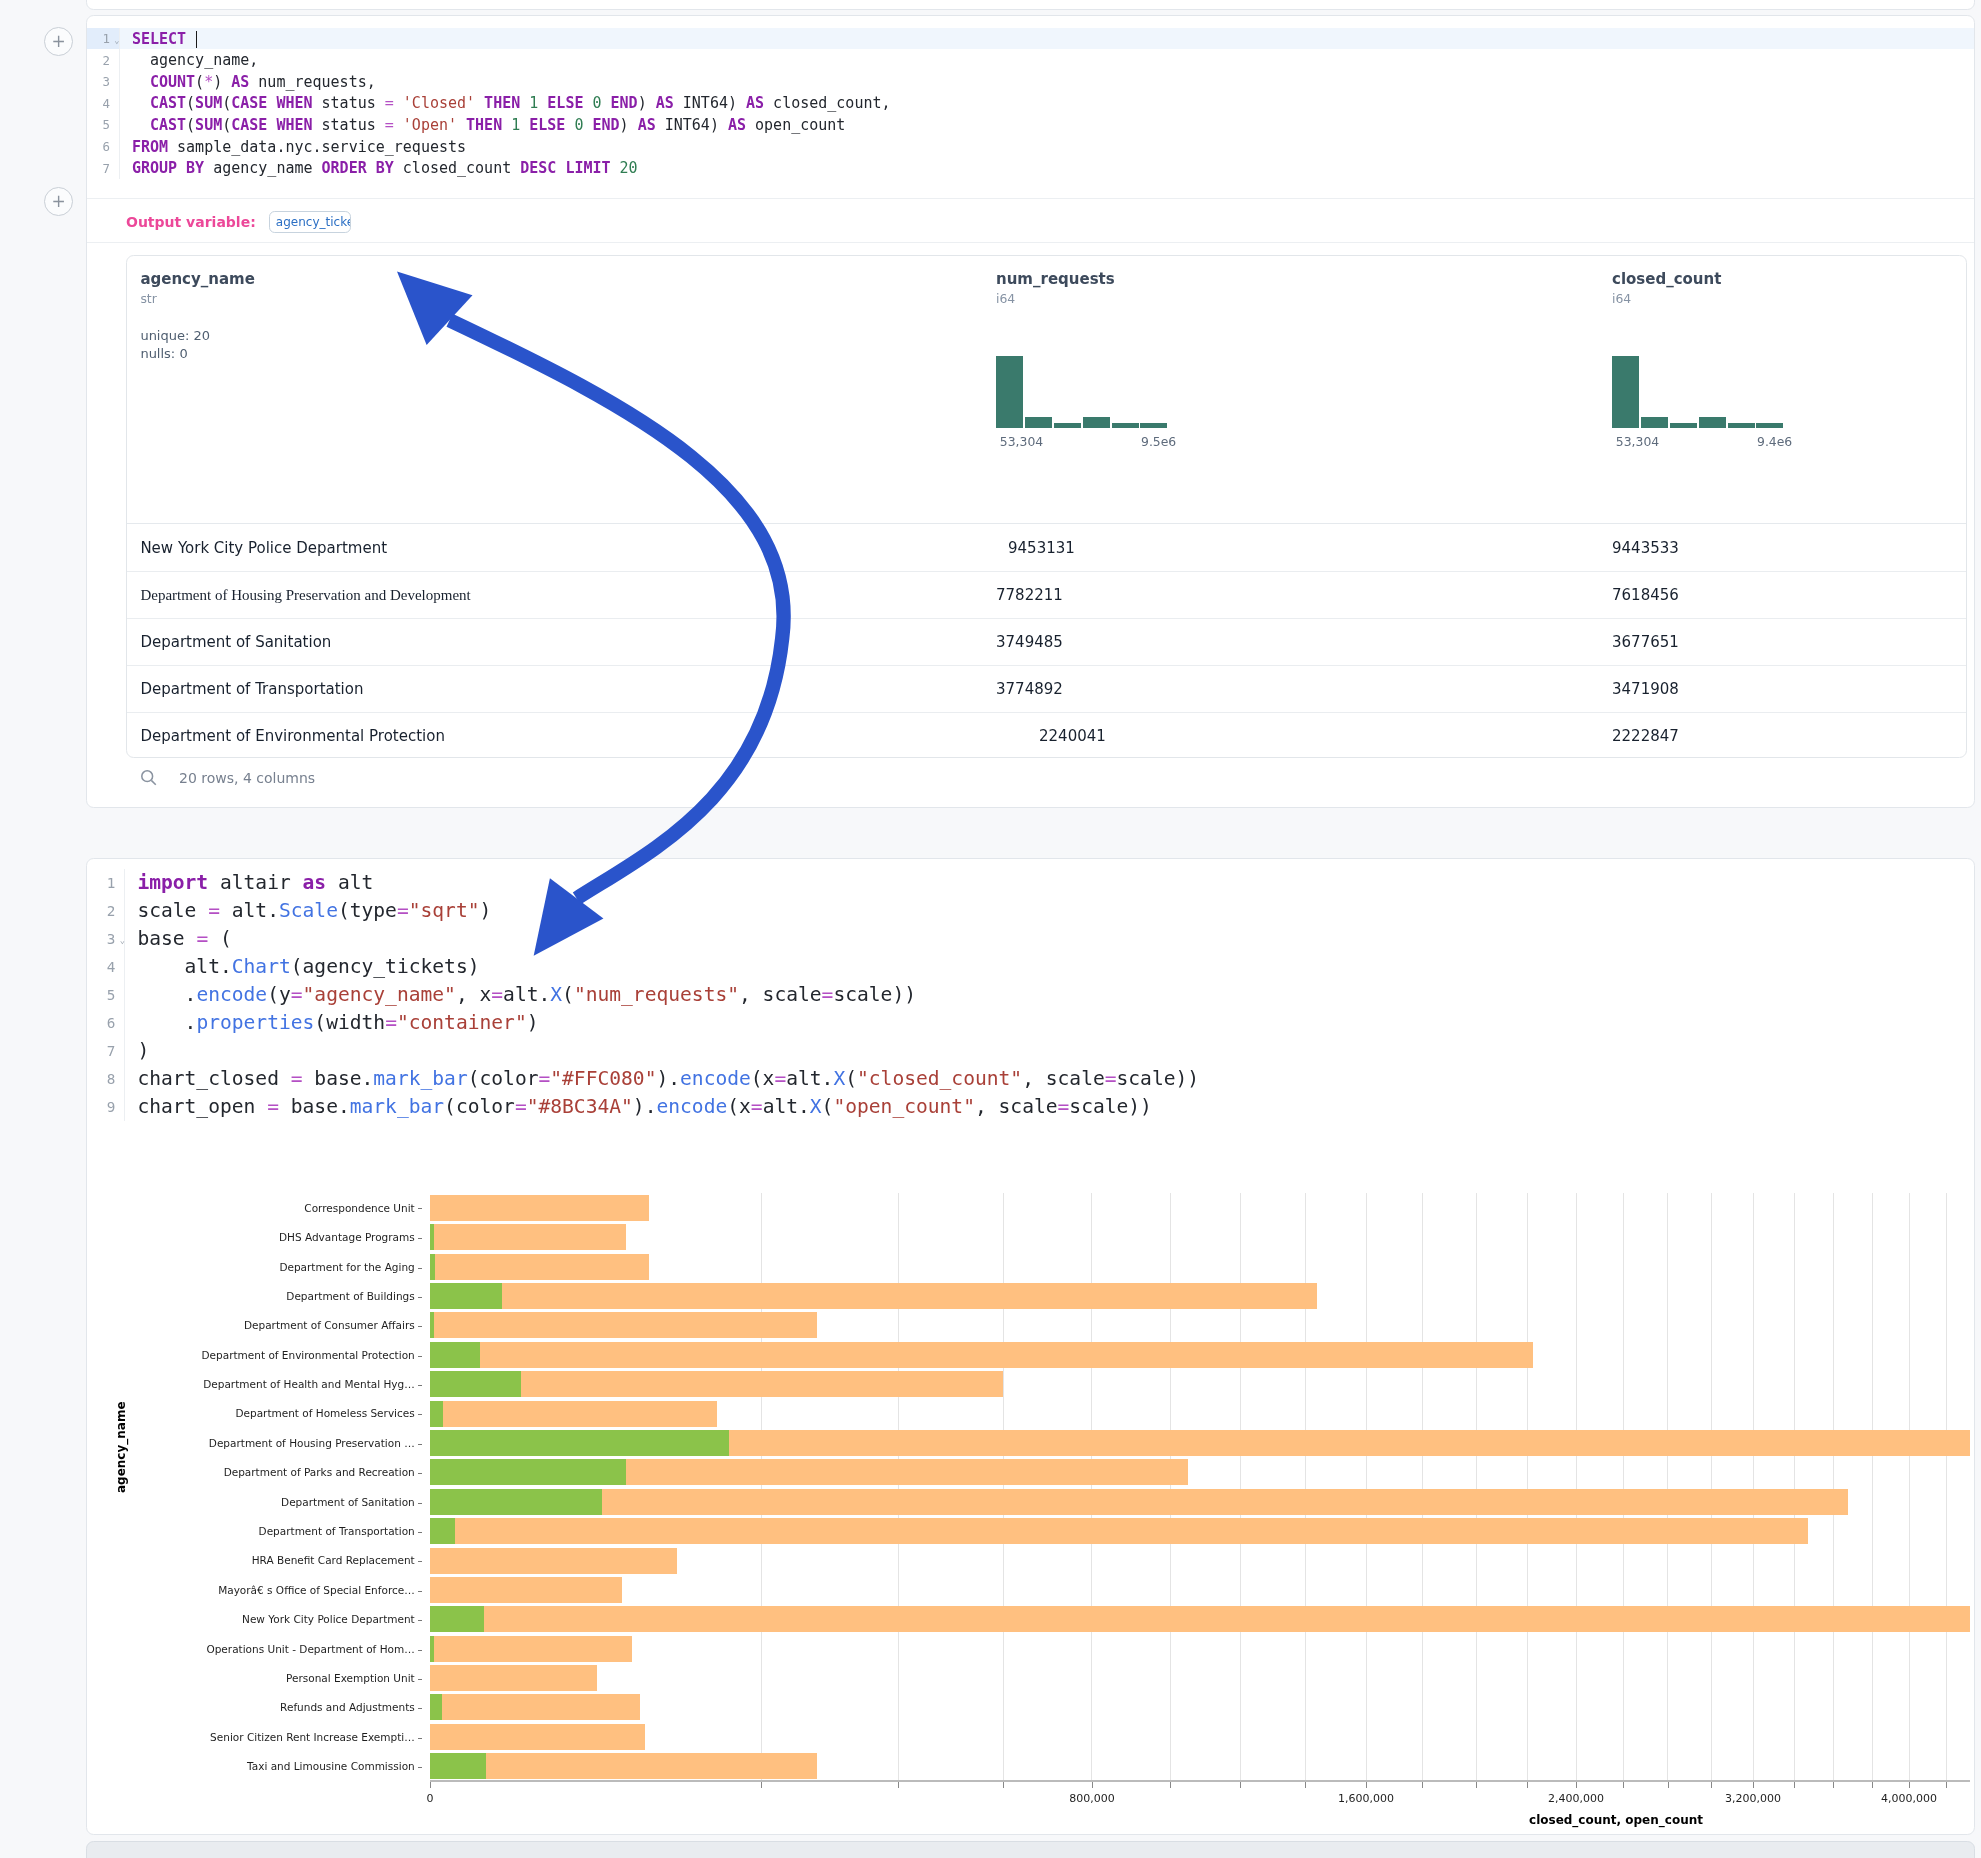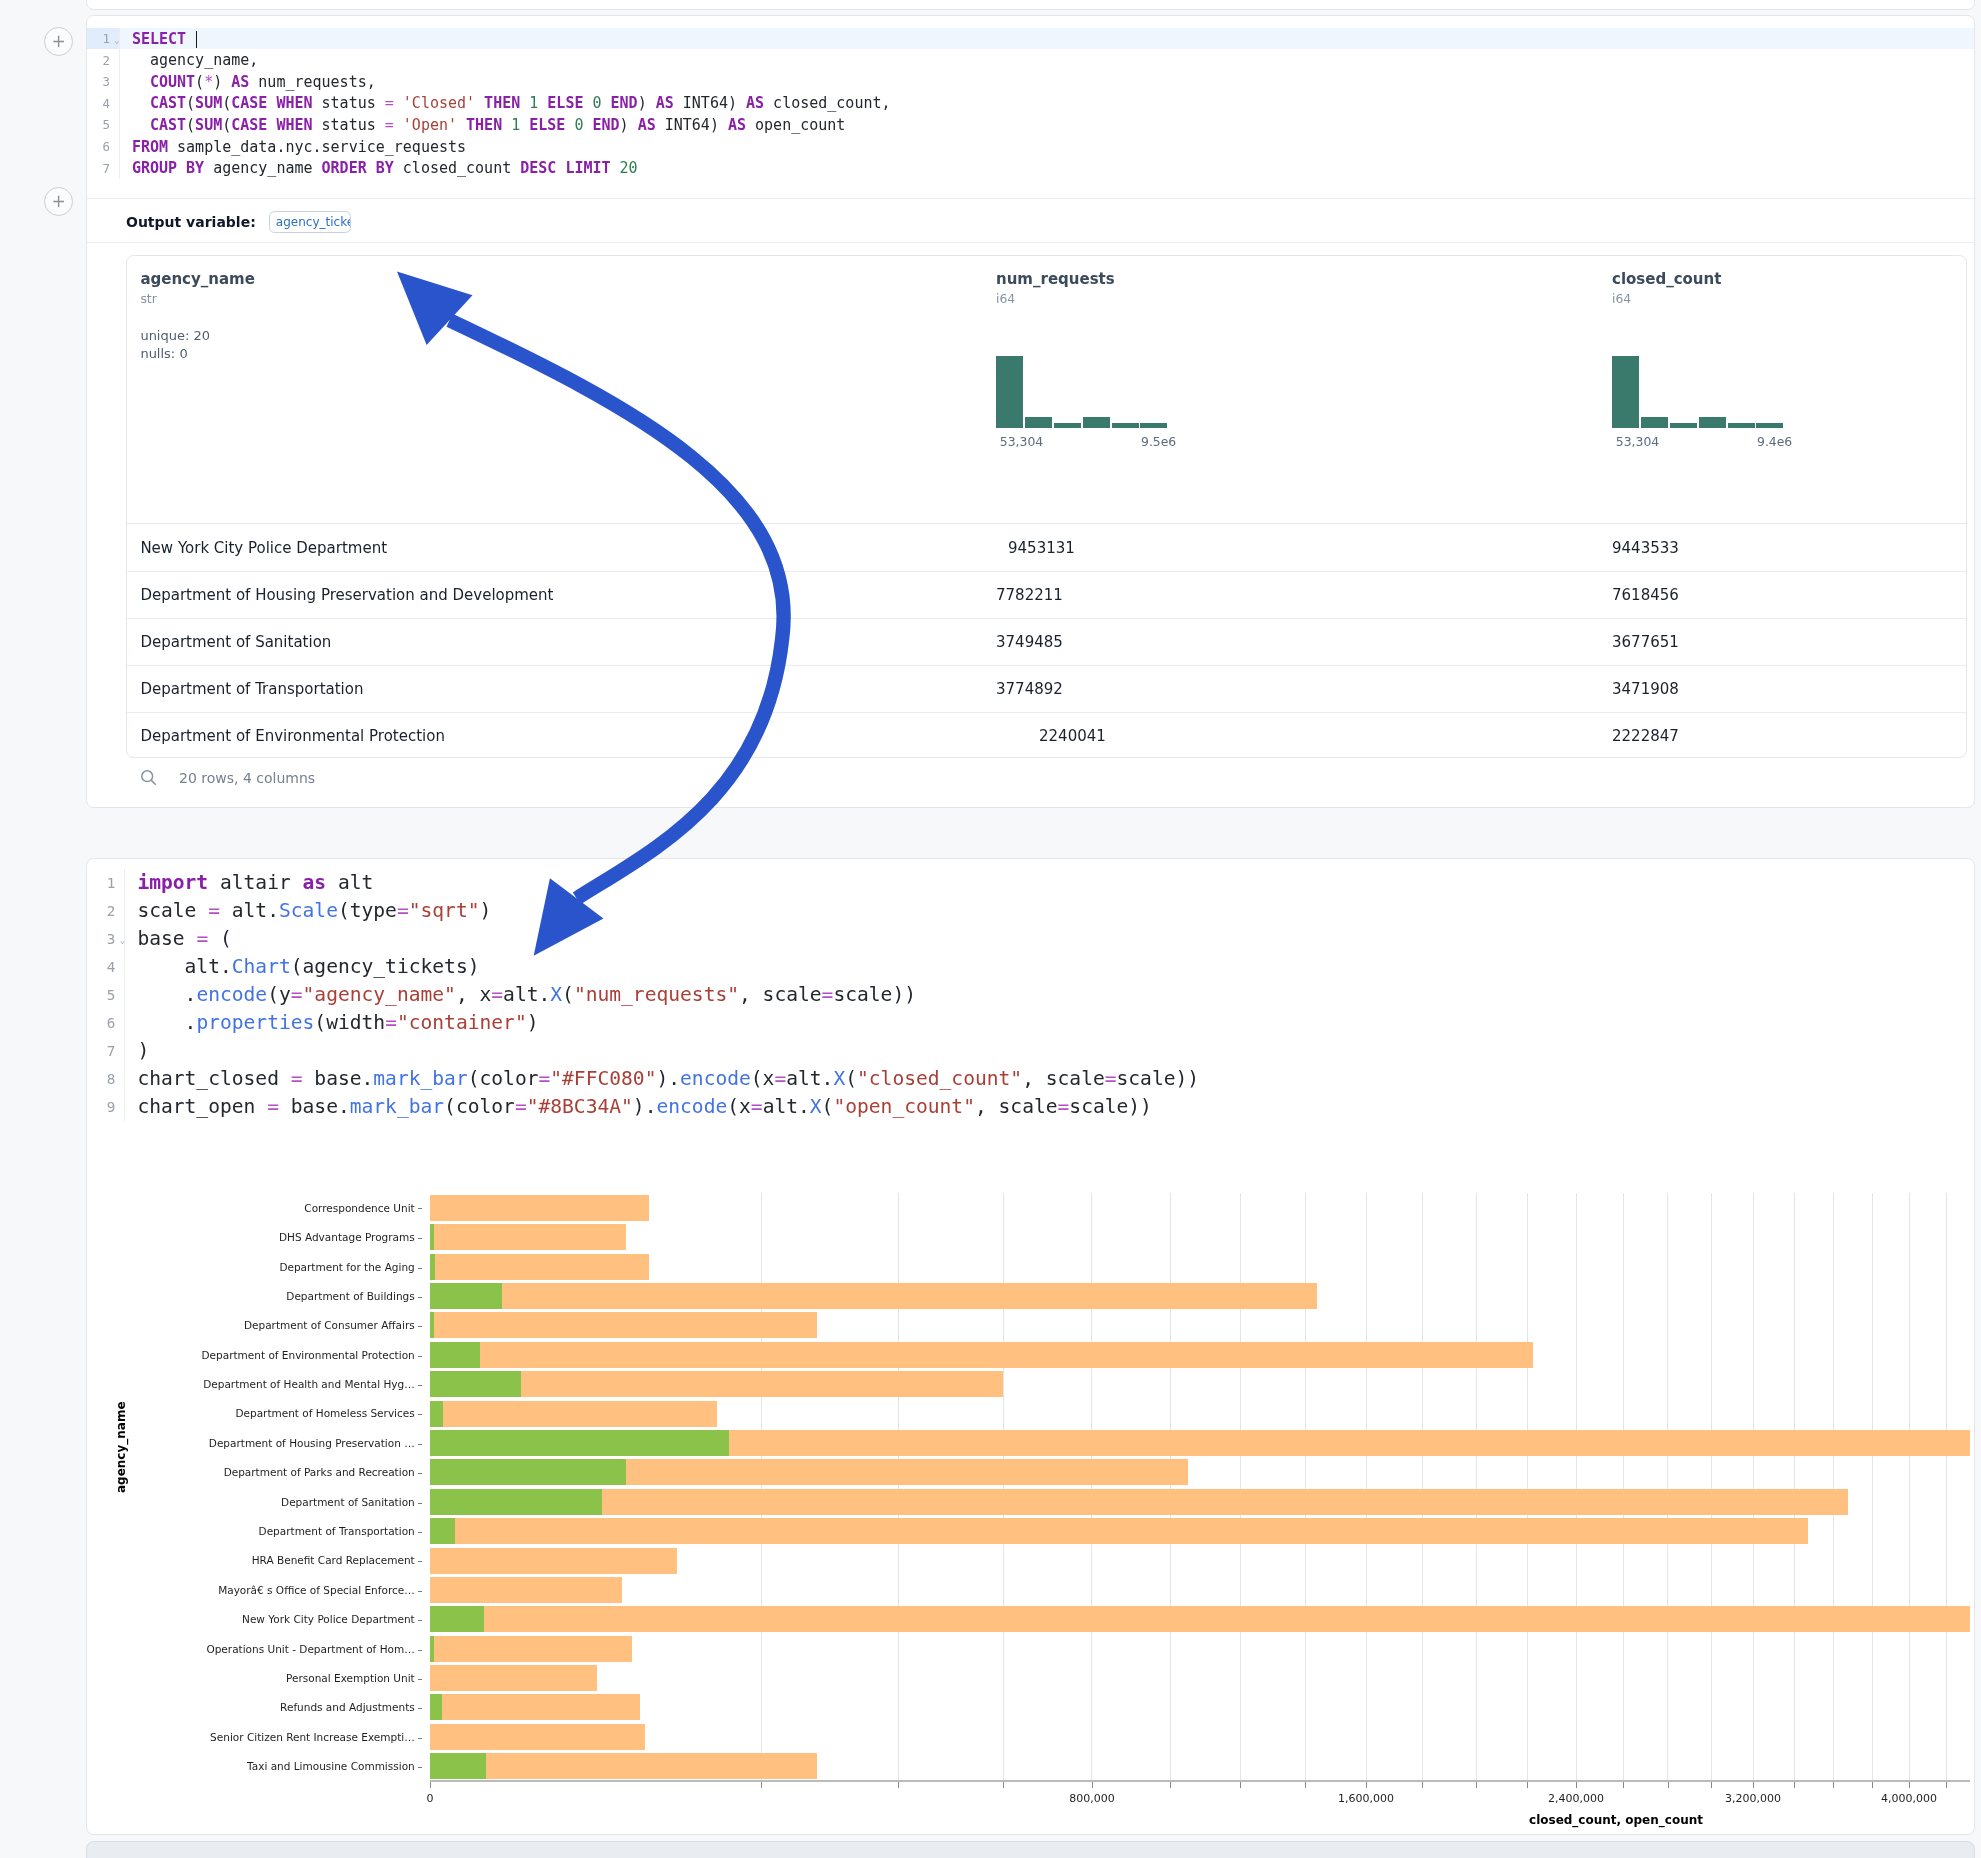--- a/index.html
+++ b/index.html
@@ -35,21 +35,21 @@
   .tok-o{color:#B44FC4;}
   .tok-s{color:#A94038;}
   .tok-n{color:#2F7D52;}
   .tok-f{color:#4273E2;}
   .tok-t{color:#23272E;}
   .cursor{display:inline-block;width:0;height:17px;border-left:1.9px solid #1a1a1a;
           vertical-align:text-bottom;margin-left:1px;}
   .divider{position:absolute;left:0;right:0;height:1px;background:#ECEFF2;}
   
   .outvar-row{position:absolute;left:39px;top:187px;height:38px;display:flex;align-items:center;gap:13.4px;}
-  .outvar-label{font-weight:bold;font-size:14px;color:#0f172a;}
+  .outvar-label{font-weight:bold;font-size:14px;color:#ec4899;}
   .pill{border:1px solid #C7D3DE;border-radius:5.7px;background:#fff;color:#2B6FC4;
         font-size:12px;padding:2.9px 5.7px;max-width:82px;overflow:hidden;white-space:nowrap;cursor:pointer;}
   
   .table-card{position:absolute;left:39px;top:239px;width:1841px;height:503px;
               border:1px solid #E2E6EA;border-radius:7.6px;background:#fff;overflow:hidden;}
   .thead{position:relative;height:268px;border-bottom:1px solid #E5E9ED;}
   .th{position:absolute;top:13.4px;}
   .th .cname{font-weight:bold;font-size:15px;color:#3D4A5C;}
   .th .ctype{font-size:12.4px;color:#8693A4;margin-top:3.8px;}
   .th .cstats{font-size:13px;color:#4F5E70;margin-top:21px;line-height:18px;}
@@ -172,21 +172,21 @@
             <span class="hmax">9.4e6</span>
           </div>
         </div>
       <div id="table-rows">
           <div class="trow">
             <div class="td" style="left: 13.4px;">New York City Police Department</div>
             <div class="td" style="left: 869px; margin-left: 12px;">9453131</div>
             <div class="td" style="left: 1485px;">9443533</div>
           </div>
           <div class="trow">
-            <div class="td" style="left: 13.4px;">Department of Housing Preservation and Development</div>
+            <div class="td" style="left: 13.4px; font-family: Liberation Serif, serif;">Department of Housing Preservation and Development</div>
             <div class="td" style="left: 869px;">7782211</div>
             <div class="td" style="left: 1485px;">7618456</div>
           </div>
           <div class="trow">
             <div class="td" style="left: 13.4px;">Department of Sanitation</div>
             <div class="td" style="left: 869px;">3749485</div>
             <div class="td" style="left: 1485px;">3677651</div>
           </div>
           <div class="trow">
             <div class="td" style="left: 13.4px;">Department of Transportation</div>

